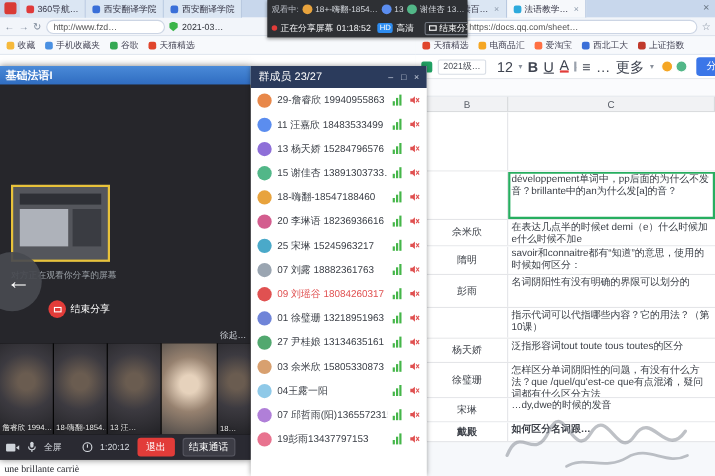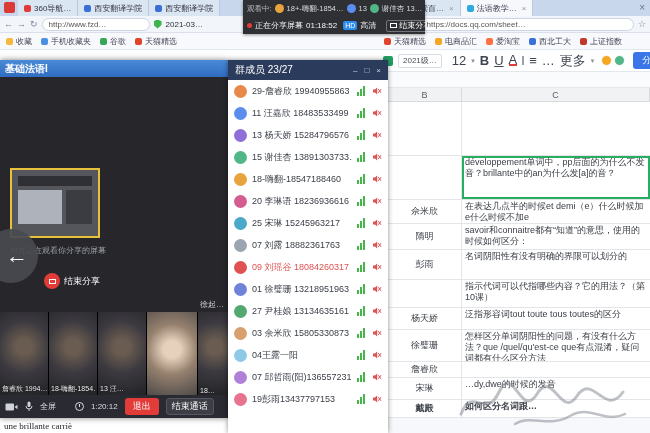--- a/index.html
+++ b/index.html
@@ -321,29 +321,20 @@
         <div class="srow" style="height: 32px;">
           <div class="gut"></div>
           <div class="cB">
             <span>徐璧珊</span>
           </div>
           <div class="cC">
             <span>怎样区分单词阴阳性的问题，有没有什么方法？que /quel/qu'est-ce que有点混淆，疑问词都有什么区分方法</span>
           </div>
         </div>
 
-        <div class="srow" style="height: 16px;">
-          <div class="gut"></div>
-          <div class="cB">
-            <span>詹睿欣</span>
-          </div>
-          <div class="cC">
-            <span></span>
-          </div>
-        </div>
 
         <div class="srow" style="height: 22px;">
           <div class="gut"></div>
           <div class="cB">
             <span>宋琳</span>
           </div>
           <div class="cC">
             <span>…dy,dwe的时候的发音</span>
           </div>
         </div>

